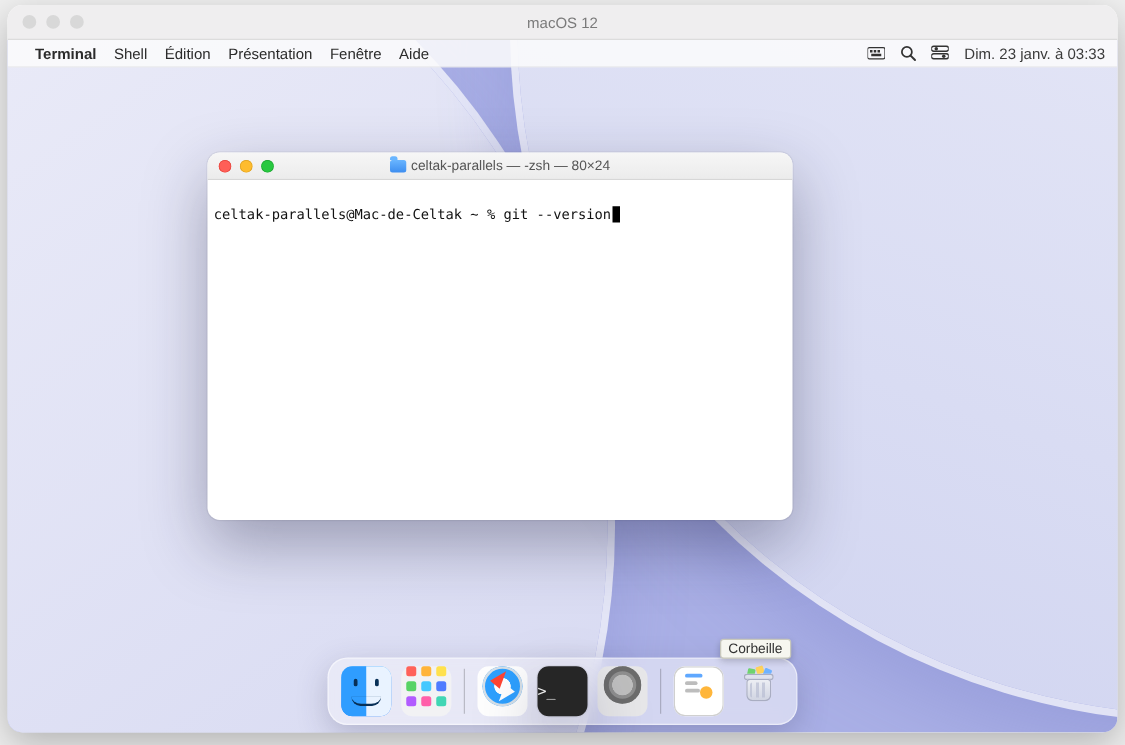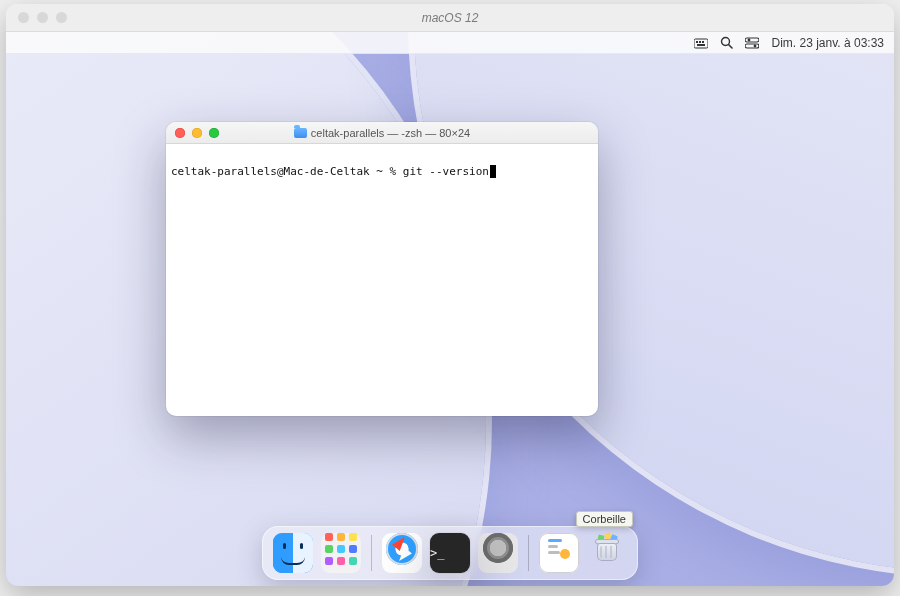--- a/index.html
+++ b/index.html
@@ -20,21 +20,20 @@
     overflow: hidden;
     display: flex; flex-direction: column;
   }
   .outer-titlebar {
     height: 28px;
     background: #efeeef;
     border-bottom: 1px solid #dcdcdc;
     display: flex; align-items: center;
     font-size: 12px; color: #7a7a7a;
     position: relative;
-    font-style: italic;
   }
   .traffic { display: flex; gap: 8px; margin-left: 12px; }
   .dot { width: 11px; height: 11px; border-radius: 50%; background: #d8d8d8; }
   .outer-title {
     position: absolute; left: 0; right: 0; text-align: center;
     pointer-events: none;
   }
 
   
   .desktop {
@@ -57,29 +56,29 @@
     height: 22px;
     background: rgba(250,250,252,.88);
     border-bottom: 1px solid rgba(0,0,0,.06);
     display: flex; align-items: center;
     font-size: 12px; color: #2b2b2b;
     padding: 0 10px;
   }
   .apple-logo { font-size: 14px; margin-right: 12px; }
   .menu-items { display: flex; gap: 14px; }
   .menu-items span:first-child { font-weight: 600; }
-  .menubar-right { margin-left: auto; display: flex; align-items: center; gap: 12px; color: #3a3a3a; }
+  .menubar-right { margin-left: auto; display: flex; gap: 12px; color: #3a3a3a; }
   .status-icon svg { display: block; }
   .clock { font-size: 12px; }
 
   
   .terminal {
     position: absolute; z-index: 6;
     left: 160px; top: 90px;
-    width: 432px; height: 294px;
+    width: 468px; height: 294px;
     background: #ffffff;
     border-radius: 10px;
     box-shadow: 0 20px 50px rgba(30,30,60,.35), 0 0 0 1px rgba(0,0,0,.05);
     overflow: hidden;
     display: flex; flex-direction: column;
   }
   .term-titlebar {
     height: 22px;
     background: linear-gradient(#f6f6f6,#ececec);
     border-bottom: 1px solid #d7d7d7;
@@ -226,20 +225,28 @@
       <span class="dot"></span>
       <span class="dot"></span>
     </div>
     <div class="outer-title">macOS 12</div>
   </div>
 
   <div class="desktop">
 
     <div class="menubar">
       <span class="apple-logo"></span>
+      <div class="menu-items">
+        <span>Terminal</span>
+        <span>Shell</span>
+        <span>Édition</span>
+        <span>Présentation</span>
+        <span>Fenêtre</span>
+        <span>Aide</span>
+      </div>
       <div class="menubar-right">
         <span class="status-icon">
           <svg width="14" height="12" viewBox="0 0 14 12">
               <rect x="0" y="2" width="14" height="9" rx="1.5" fill="none" stroke="#333" stroke-width="1"></rect>
               <rect x="2" y="4" width="2" height="2" fill="#333"></rect>
               <rect x="5" y="4" width="2" height="2" fill="#333"></rect>
               <rect x="8" y="4" width="2" height="2" fill="#333"></rect>
               <rect x="3" y="7" width="8" height="2" fill="#333"></rect>
             </svg>
         </span>

